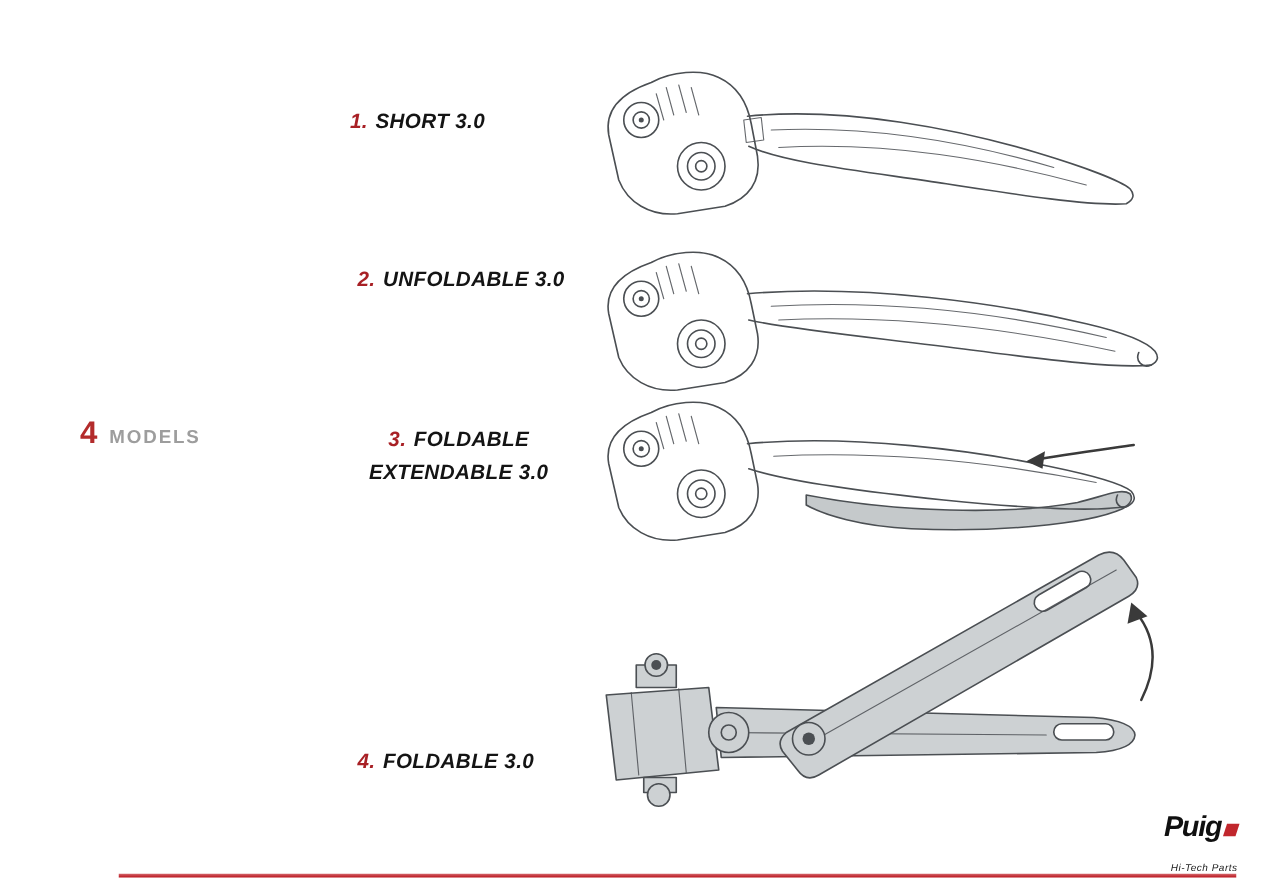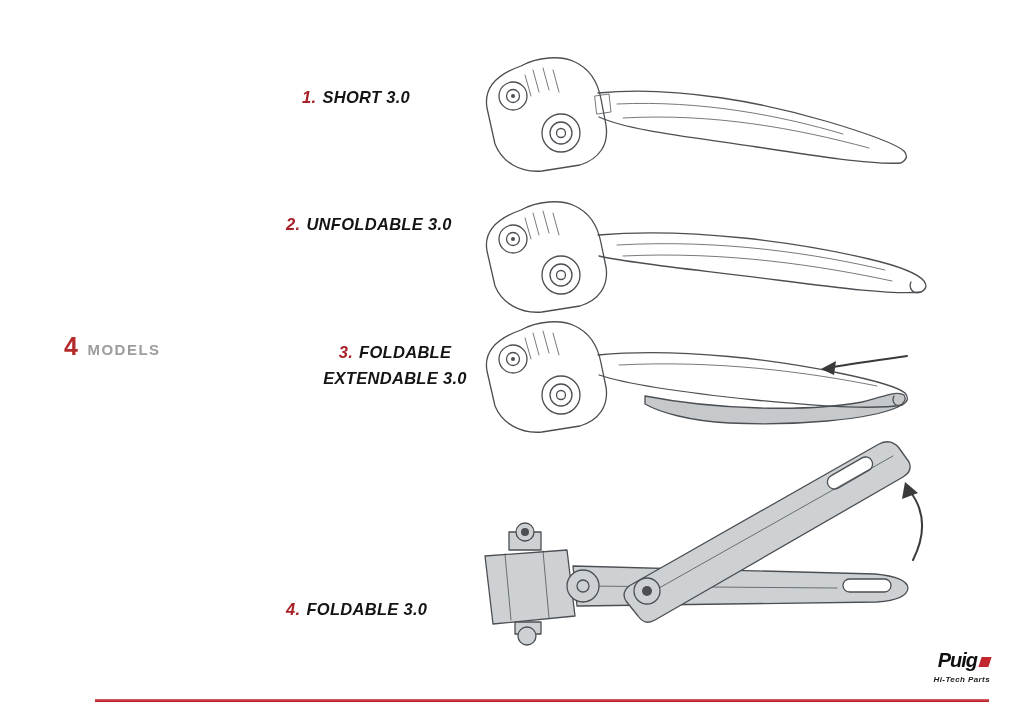--- a/index.html
+++ b/index.html
@@ -61,57 +61,57 @@
   .sketch .thin      { stroke-width:0.9; opacity:0.85; }
   .sketch .arrowline { stroke:#3a3a3a; stroke-width:2; fill:none; }
   .sketch .arrowhead { fill:#3a3a3a; stroke:none; }
 
   
   .logo {
     position:absolute; right:34px; top:650px;
     text-align:right;
   }
   .logo .brand {
-    font-size:20px; font-weight:800; font-style:italic;
+    font-size:23px; font-weight:800; font-style:italic;
     letter-spacing:-1px; color:#101010; line-height:1;
   }
   .logo .accent {
     display:inline-block; width:10px; height:10px;
     background:#c1272d;
     transform:skewX(-18deg);
     margin-left:3px;
   }
   .logo .tagline {
-    font-size:8px; font-weight:700; font-style:italic;
-    color:#1a1a1a; letter-spacing:0.4px; margin-top:4px;
+    font-size:8px; font-weight:400; font-style:italic;
+    color:#1a1a1a; letter-spacing:0.4px; margin-top:16px;
   }
 
   
   .footer-line {
     position:absolute; left:95px; top:699px;
     width:894px; height:3px;
     background:linear-gradient(#d4676c, #b9121b);
   }
 </style>
 </head>
 <body>
 
 <div class="page-title">
   <span class="title-num">4</span><span class="title-label">MODELS</span>
 </div>
 
-<div class="model-label" style="left:302px; top:88px;text-align:center;">
+<div class="model-label" style="left:280px; top:88px;text-align:center;">
   <span class="num">1.</span><span>SHORT 3.0</span>
 </div>
 
 <div class="model-label" style="left:286px; top:215px;text-align:center;">
   <span class="num">2.</span><span>UNFOLDABLE 3.0</span>
 </div>
 
-<div class="model-label wrap" style="left:296px; top:340px;">
+<div class="model-label wrap" style="left:268px; top:340px;">
   <span class="num">3.</span><span>FOLDABLE EXTENDABLE 3.0</span>
 </div>
 
 <div class="model-label" style="left:286px; top:600px;">
   <span class="num">4.</span><span>FOLDABLE 3.0</span>
 </div>
 
 <svg class="illus sketch" style="left:477px; top:52px;" width="440" height="132" viewBox="0 0 440 132">
   <g>
     <path d="M44,14 C60,5 84,3 98,10 C113,17 121,31 124,47 L129,73 C132,93 122,107 103,113 L65,119 C43,121 25,110 18,92 L10,56 C6,33 24,21 44,14 Z"></path>

